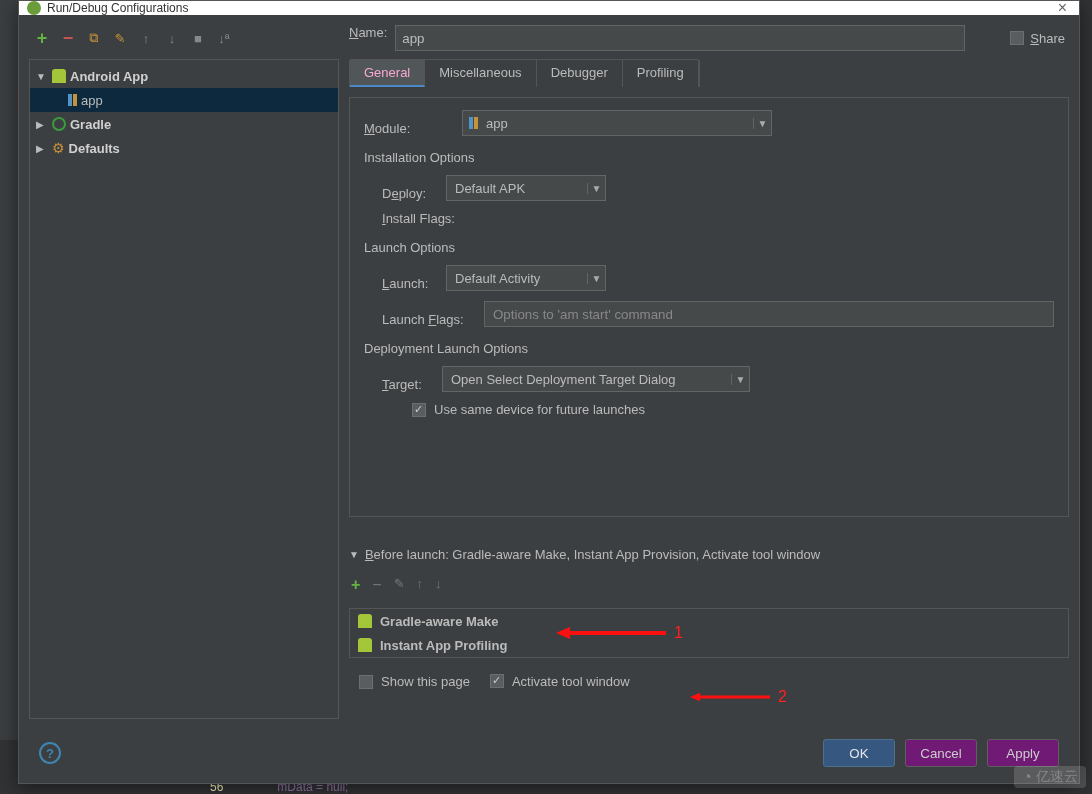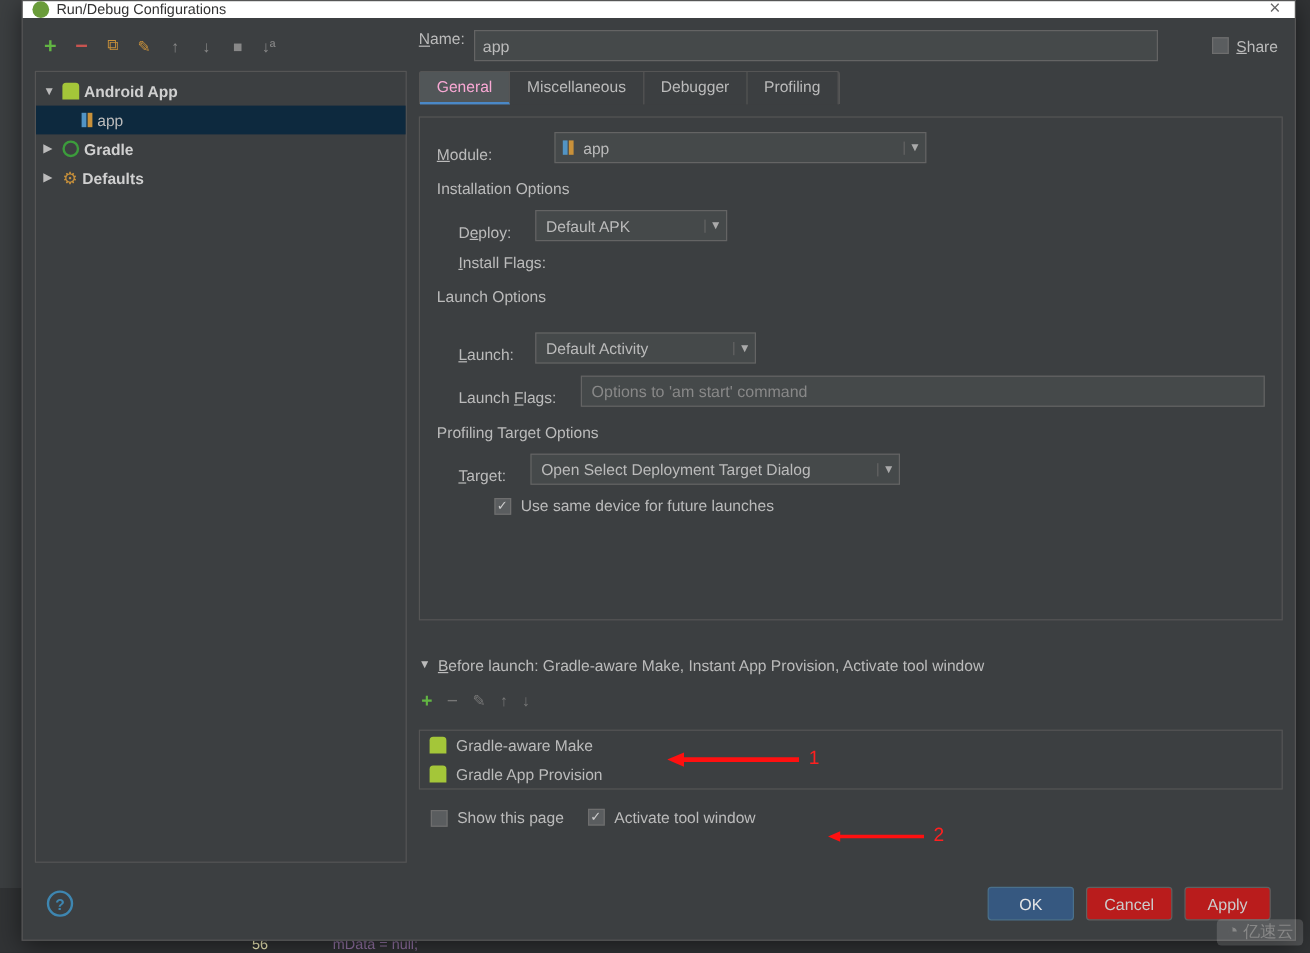--- a/index.html
+++ b/index.html
@@ -41,35 +41,35 @@
 .form { border: 1px solid #555; padding: 12px 14px; display: flex; flex-direction: column; gap: 10px; flex: 0 0 auto; height: 420px; }
 .row { display: flex; align-items: flex-end; gap: 10px; }
 .row.indent { padding-left: 18px; }
 .row label { min-width: 88px; color: #bbb; }
 .section { font-size: 13px; color: #bbb; margin-top: 4px; }
 .select { display: flex; align-items: center; background: #45494a; border: 1px solid #646464; height: 26px; }
 .select .val { padding: 0 8px; flex: 1; }
 .select .arrow { width: 18px; border-left: 1px solid #646464; text-align: center; color: #aaa; font-size: 10px; }
 .select.module { width: 310px; }
 .select.deploy { width: 160px; }
-.select.launch { width: 184px; margin-top: 12px; }
+.select.launch { width: 160px; }
 .select.target { width: 308px; }
 .txtin { flex: 1; background: #45494a; border: 1px solid #646464; height: 26px; padding: 0 8px; color: #bbb; }
 .txtin::placeholder { color: #888; }
 .chkrow { display: flex; align-items: center; gap: 8px; padding-left: 48px; }
 .before { display: flex; align-items: center; gap: 6px; margin-top: 20px; }
 .before .exp { font-size: 10px; }
 .bl-toolbar { display: flex; gap: 12px; padding: 4px 2px; }
 .bl-list { border: 1px solid #555; background: #3c3f41; }
-.bl-item { display: flex; align-items: center; gap: 8px; height: 24px; padding: 0 8px; }
+.bl-item { display: flex; align-items: center; gap: 8px; height: 24px; padding: 0 8px; font-weight: bold; }
 .bl-item .ic-android { width:14px; height:14px; }
 .footer-chk { display: flex; align-items: center; gap: 20px; margin-top: 6px; padding-left: 10px; }
 .buttons { display: flex; justify-content: flex-end; gap: 10px; padding: 12px 10px 6px; align-items: center; }
 .buttons .help { margin-right: auto; width: 22px; height: 22px; border-radius: 50%; border: 2px solid #3e86b0; color: #3e86b0; display:flex; align-items:center; justify-content:center; font-weight:bold; }
-.btn { min-width: 72px; height: 28px; border: 1px solid #5e6060; background: #b91c1c; color: #ccc; border-radius: 3px; cursor: pointer; }
+.btn { min-width: 72px; height: 28px; border: 1px solid #5e6060; background: #701a75; color: #ccc; border-radius: 3px; cursor: pointer; }
 .btn.primary { background: #365880; border-color: #4a708b; color: #e6e6e6; }
 .arrow-ann { position: absolute; display: flex; align-items: center; gap: 8px; color: #ff2020; font-size: 16px; }
 .arrow-ann svg { width: 110px; height: 16px; }
 .watermark { position: absolute; right: 6px; bottom: 6px; color: #888; font-size: 14px; background: rgba(255,255,255,0.15); padding: 2px 8px; border-radius: 4px; display:flex; align-items:center; gap:4px;}
 .ic-app { display:inline-flex; gap:1px; }
 .ic-app span { width:4px; height:12px; background:#c9913a; }
 .ic-app span:first-child { background:#5294c4; }
 </style>
 </head>
 <body>
@@ -173,21 +173,21 @@
             <div class="select launch">
               <span class="val">Default Activity</span>
               <span class="arrow">▼</span>
             </div>
           </div>
           <div class="row indent">
             <label style="min-width:92px">Launch <u>F</u>lags:</label>
             <input class="txtin" placeholder="Options to 'am start' command" style="">
           </div>
 
-          <div class="section">Profiling Target Options</div>
+          <div class="section">Deployment Launch Options</div>
           <div class="row indent">
             <label style="min-width:50px"><u>T</u>arget:</label>
             <div class="select target">
               <span class="val">Open Select Deployment Target Dialog</span>
               <span class="arrow">▼</span>
             </div>
           </div>
           <div class="chkrow">
             <span class="chk checked"></span>
             <span>Use same device for future launches</span>
@@ -205,21 +205,21 @@
           <span style="color:#777">↑</span>
           <span style="color:#777">↓</span>
         </div>
         <div class="bl-list">
           <div class="bl-item">
             <span class="ic-android"></span>
             <span>Gradle-aware Make</span>
           </div>
           <div class="bl-item">
             <span class="ic-android"></span>
-            <span>Gradle App Provision</span>
+            <span>Instant App Profiling</span>
           </div>
         </div>
         <div class="footer-chk">
           <div style="display:flex;gap:8px;align-items:center">
             <span class="chk"></span>
             <span>Show this page</span>
           </div>
           <div style="display:flex;gap:8px;align-items:flex-start">
             <span class="chk checked"></span>
             <span>Activate tool window</span>

